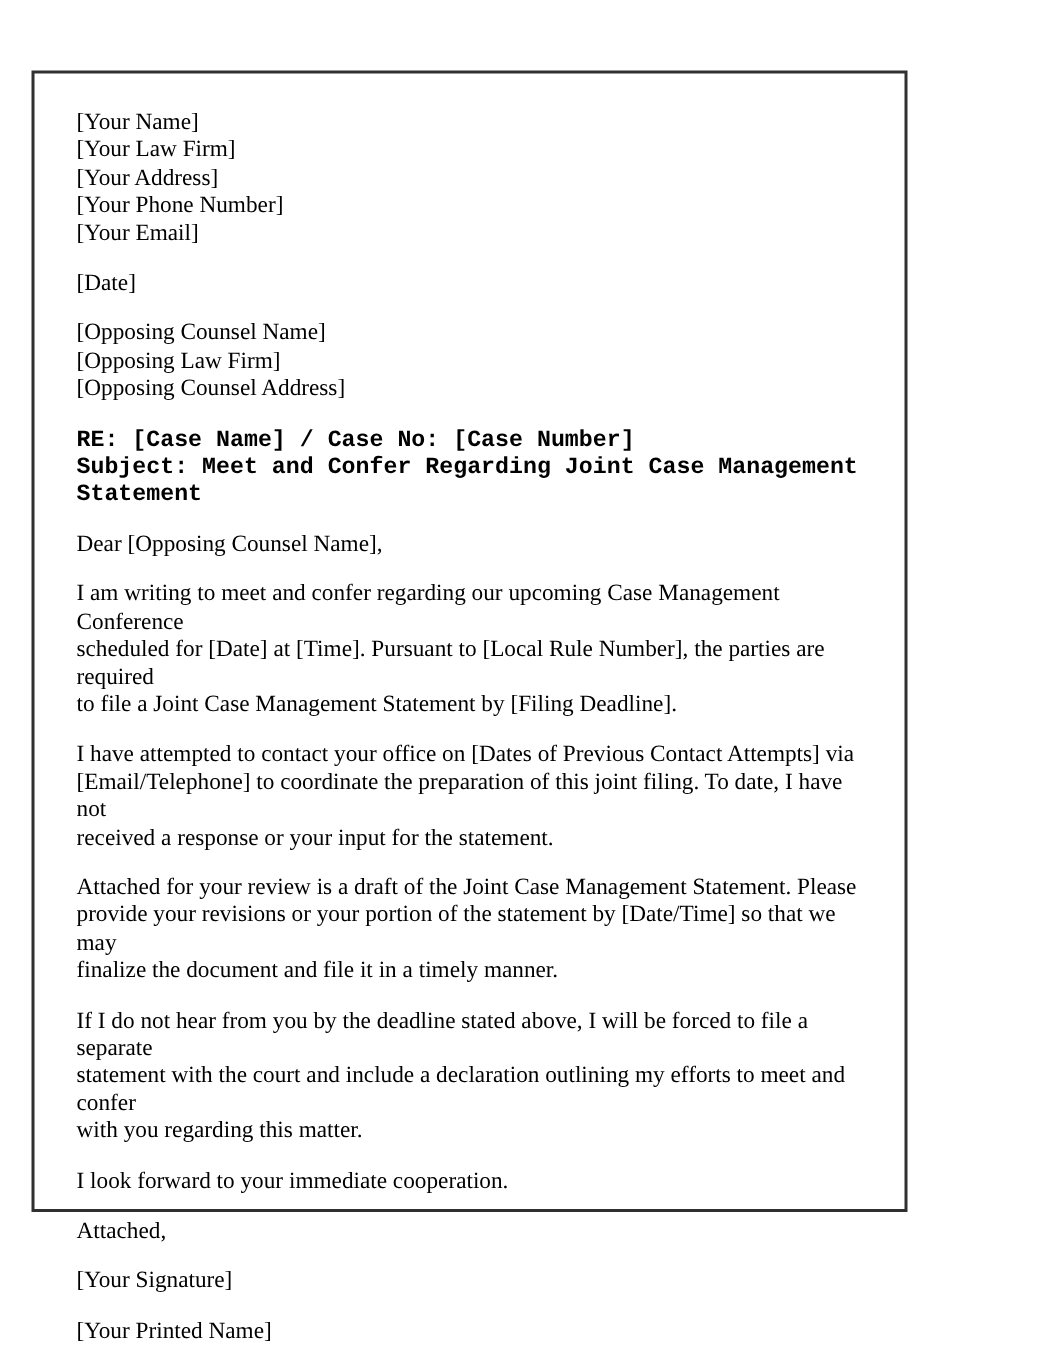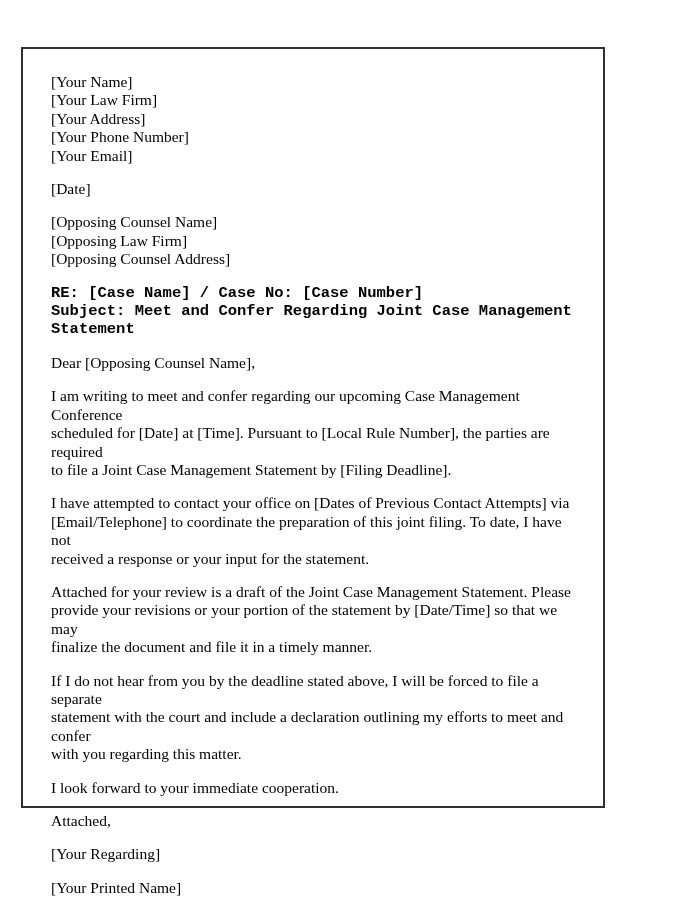--- a/index.html
+++ b/index.html
@@ -72,16 +72,16 @@
 finalize the document and file it in a timely manner.</p>
 
   <p class="block">If I do not hear from you by the deadline stated above, I will be forced to file a separate
 statement with the court and include a declaration outlining my efforts to meet and confer
 with you regarding this matter.</p>
 
   <p class="block">I look forward to your immediate cooperation.</p>
 
   <p class="block">Attached,</p>
 
-  <p class="block">[Your Regarding]</p>
+  <p class="block">[Your Signature]</p>
 
   <p class="block">[Your Printed Name]</p>
 </div>
 
 </body></html>

